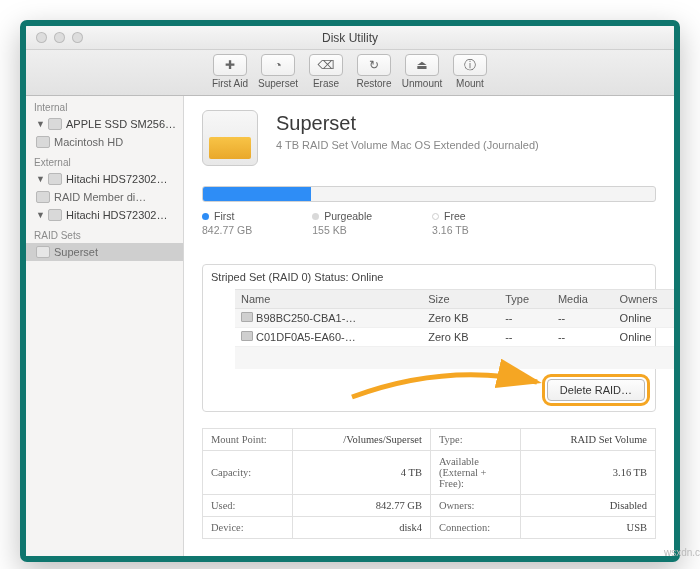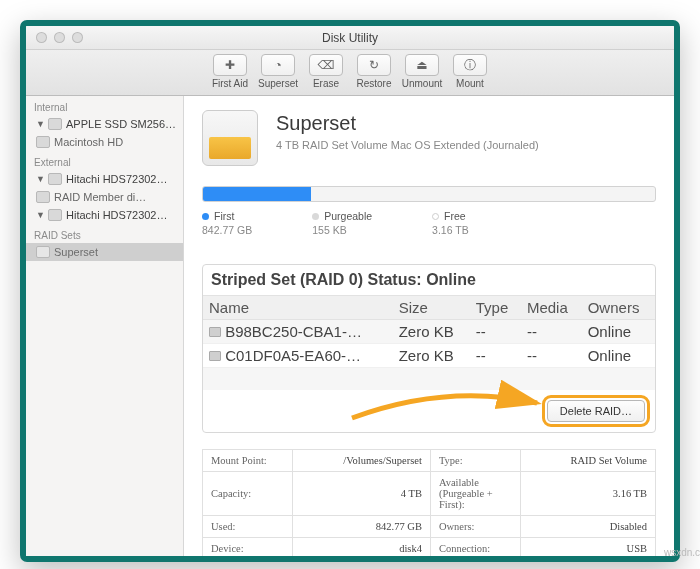--- a/index.html
+++ b/index.html
@@ -69,22 +69,22 @@
   .vol-title { font-size:20px; color:#3a3a3a; margin:2px 0 4px; font-weight:400;}
   .vol-sub { font-size:11px; color:#888; }
   .bar { height:16px; border:1px solid #d2d2d2; border-radius:3px; background:#f4f4f4; overflow:hidden; margin-bottom:8px;}
   .bar-fill { height:100%; background:#2e8df6; width:24%; }
   .legend { display:flex; gap:60px; font-size:10.5px; color:#333; margin-bottom:28px;}
   .legend .lg { display:flex; flex-direction:column; }
   .legend .lbl { display:flex; align-items:center; gap:5px; color:#555;}
   .legend .sw { width:7px;height:7px;border-radius:50%; }
   .legend .val { color:#888; margin-top:2px;}
   .panel { border:1px solid #d8d8d8; border-radius:4px; margin-bottom:16px; }
-  .panel-title { font-size:16px; color:#444; padding:6px 8px;font-weight:bold; }
-  .grid { width:100%; border-collapse:collapse; font-size:15px; }
+  .panel-title { font-size:11px; color:#444; padding:6px 8px; }
+  .grid { width:100%; border-collapse:collapse; font-size:11px;margin-left:32px; }
   .grid th { text-align:left; font-weight:400; color:#555; background:#f0f0f0; border-top:1px solid #e2e2e2; border-bottom:1px solid #e2e2e2; padding:3px 6px;}
   .grid td { padding:3px 6px; color:#444; border-bottom:1px solid #f0f0f0;}
   .grid tr:nth-child(even) td { background:#f6f6f6;}
   .btn-row { display:flex; justify-content:flex-end; padding:10px; }
   .del-btn { border:1px solid #b7b7b7; border-radius:4px; background:linear-gradient(#fdfdfd,#f0f0f0); padding:4px 12px; font-size:11px; color:#333; position:relative;}
   .highlight { outline:3px solid #f5a623; outline-offset:2px; border-radius:4px;}
   .arrow {
     position:absolute; left:-200px; top:-22px; width:200px; height:50px; pointer-events:none;
   }
   .info { width:100%; border-collapse:collapse; font-size:10.5px;font-family:Liberation Serif, serif;}
@@ -258,21 +258,21 @@
         <tbody>
               <tr>
                 <td class="k">Mount Point:</td>
                 <td class="v">/Volumes/Superset</td>
                 <td class="k">Type:</td>
                 <td class="v">RAID Set Volume</td>
               </tr>
         <tr>
                 <td class="k">Capacity:</td>
                 <td class="v">4 TB</td>
-                <td class="k">Available (Purgeable + First):</td>
+                <td class="k">Available (External + Free):</td>
                 <td class="v">3.16 TB</td>
               </tr>
         <tr>
                 <td class="k">Used:</td>
                 <td class="v">842.77 GB</td>
                 <td class="k">Owners:</td>
                 <td class="v">Disabled</td>
               </tr>
         <tr>
                 <td class="k">Device:</td>

